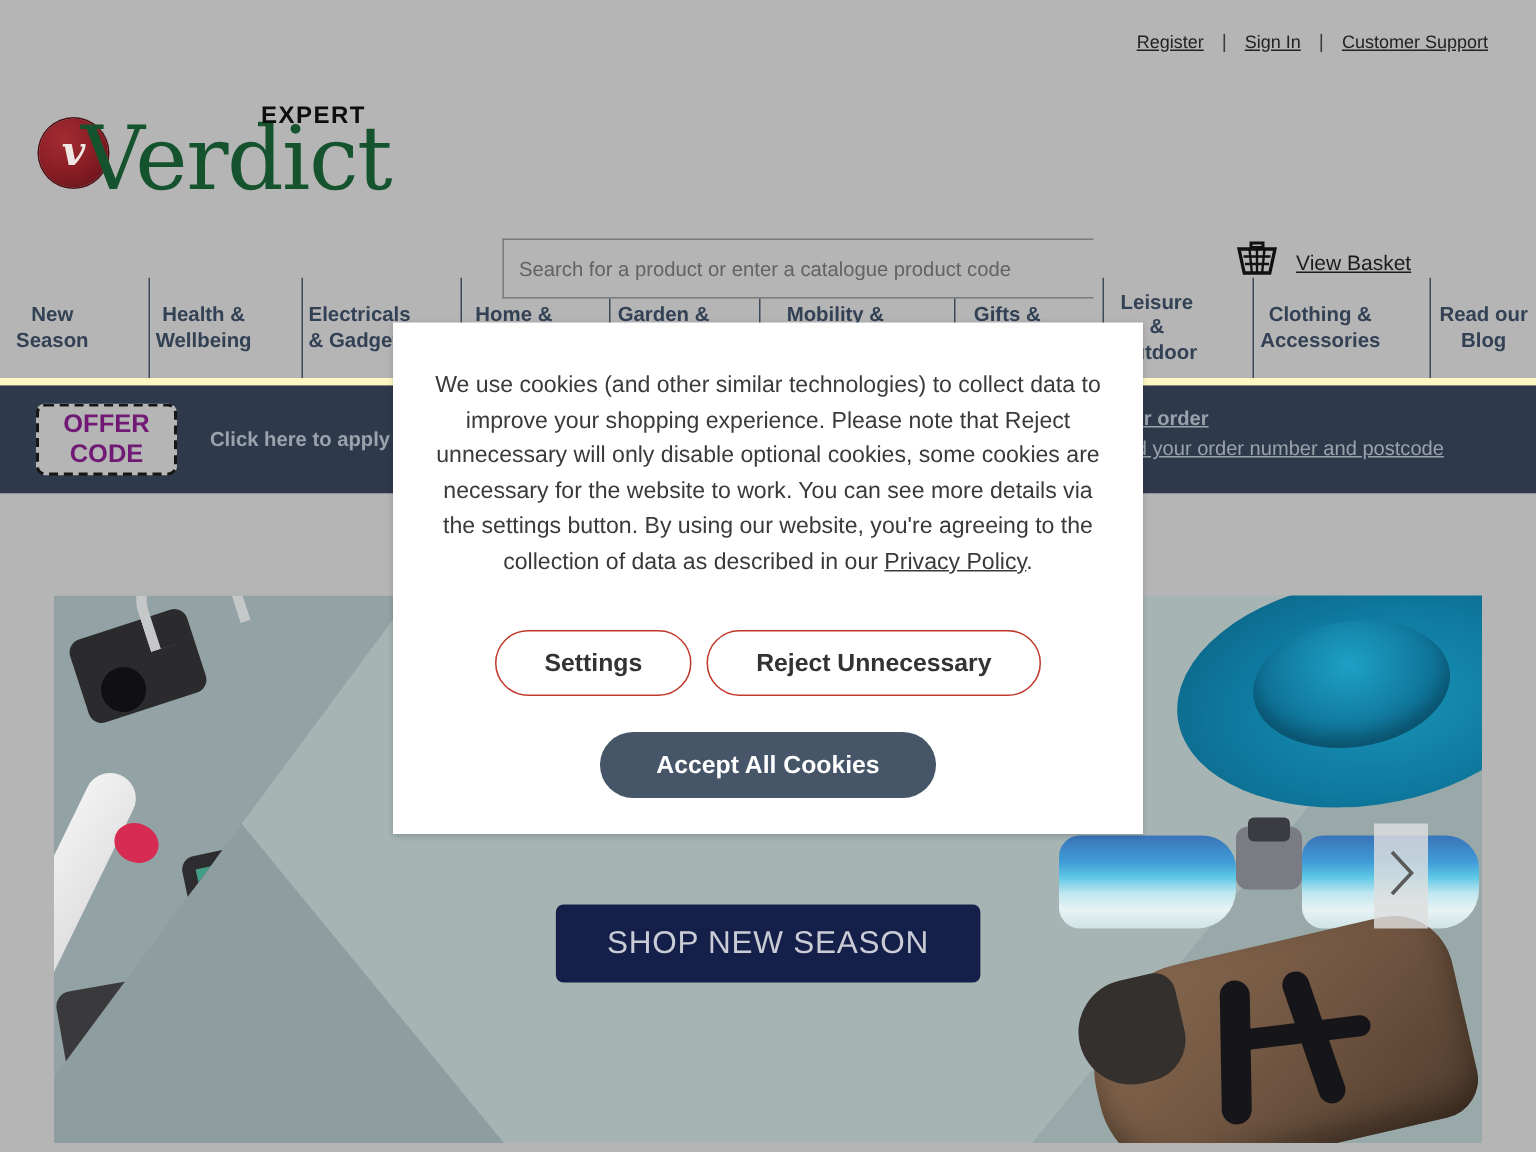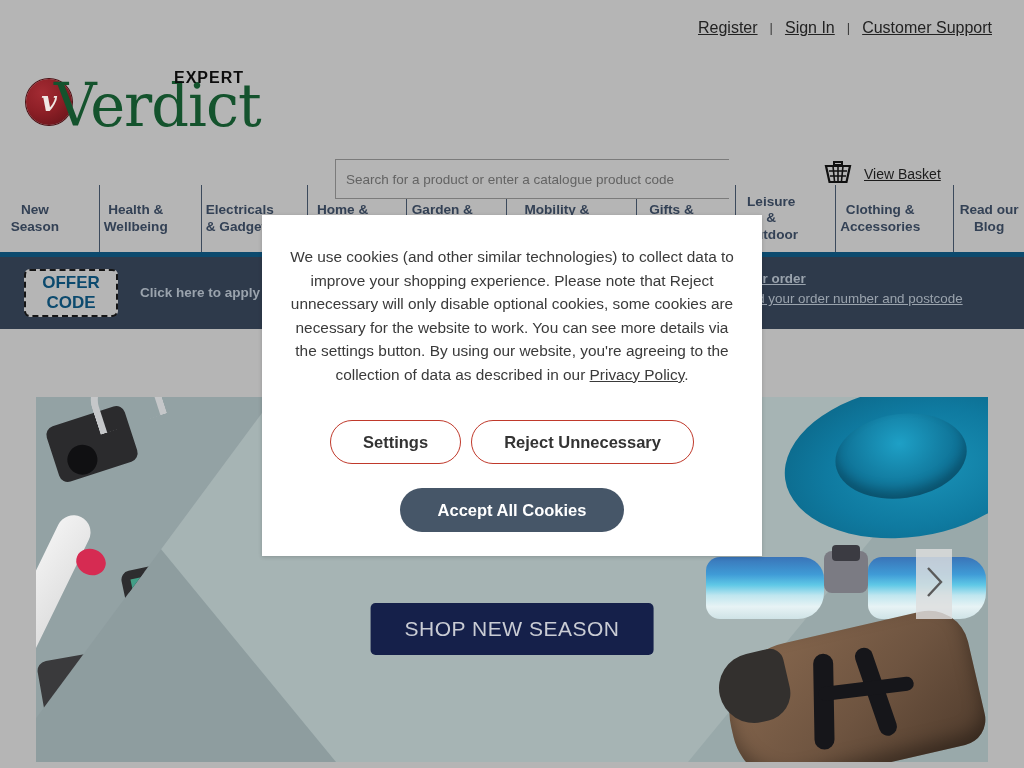--- a/index.html
+++ b/index.html
@@ -13,21 +13,21 @@
   
   .utility-bar {
     height: 55px;
     display: flex;
     align-items: center;
     justify-content: flex-end;
     padding-right: 32px;
     background: #b5b5b5;
   }
   .utility-link {
-    font-size: 16px;
+    font-size: 12px;
     color: #222222;
     text-decoration: underline;
     cursor: pointer;
     white-space: nowrap;
   }
   .utility-sep {
     color: #3b3b3b;
     font-size: 13px;
     margin: 0 12px;
   }
@@ -128,21 +128,21 @@
     color: #1c1c1c;
     text-decoration: underline;
     white-space: nowrap;
   }
 
   
   .mainnav {
     height: 72px;
     display: flex;
     background: #b5b5b5;
-    border-bottom: 5px solid #0c4a6e;
+    border-bottom: 5px solid #fef9c3;
     gap: 29px;
   }
   .nav-item {
     flex: 1;
     display: flex;
     align-items: center;
     justify-content: center;
     text-align: center;
     font-weight: 700;
     font-size: 13.6px;
@@ -167,21 +167,21 @@
     margin-left: 24px;
     width: 94px; height: 48px;
     background: #b5b5b5;
     border: 2px dashed #151515;
     border-radius: 6px;
     display: flex; flex-direction: column;
     align-items: center; justify-content: center;
     font-weight: 700;
     font-size: 17px;
     line-height: 1.2;
-    color: #0c4a6e;
+    color: #701a75;
     cursor: pointer;
   }
   .offer-text {
     margin-left: 22px;
     color: #9aa3ad;
     font-weight: 700;
     font-size: 13.5px;
     line-height: 1.55;
     max-width: 250px;
   }

